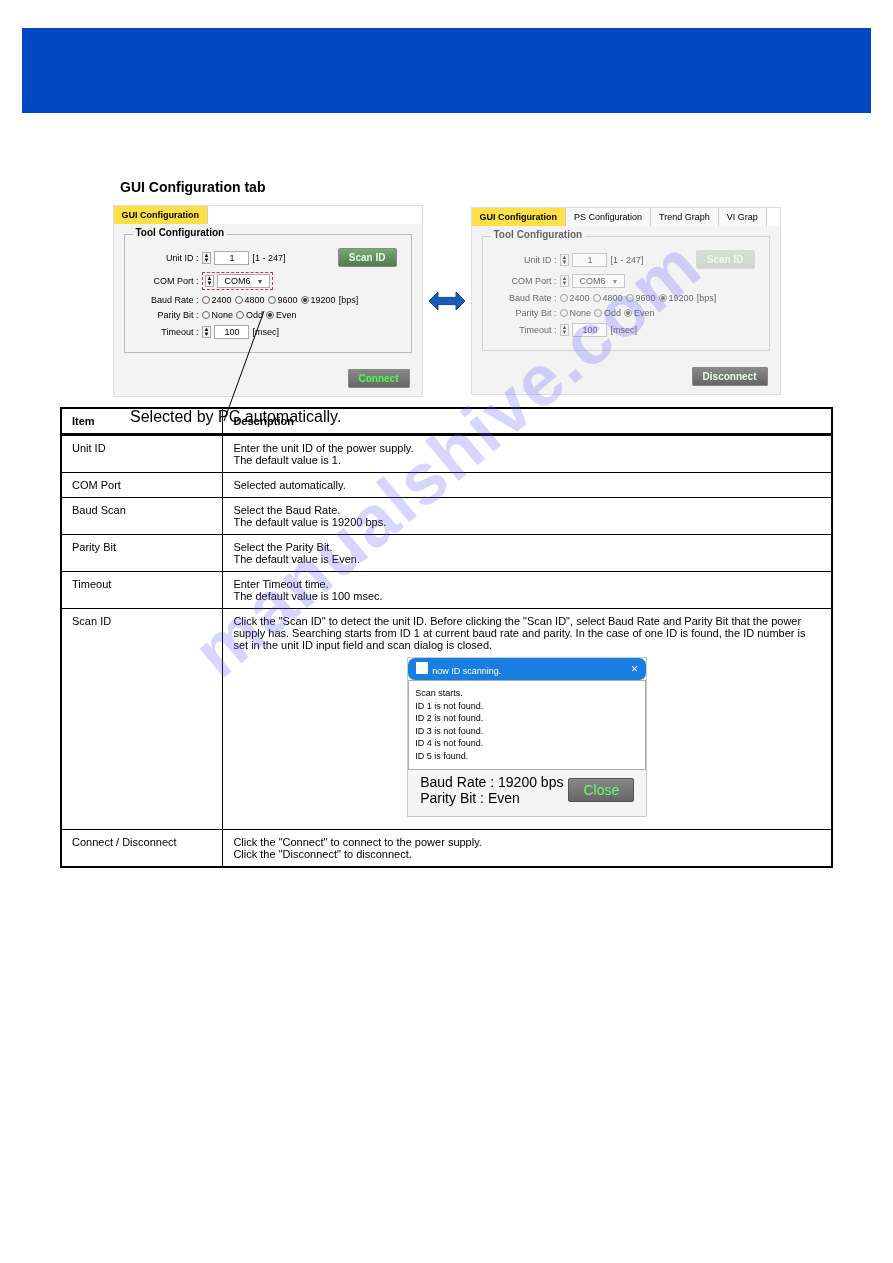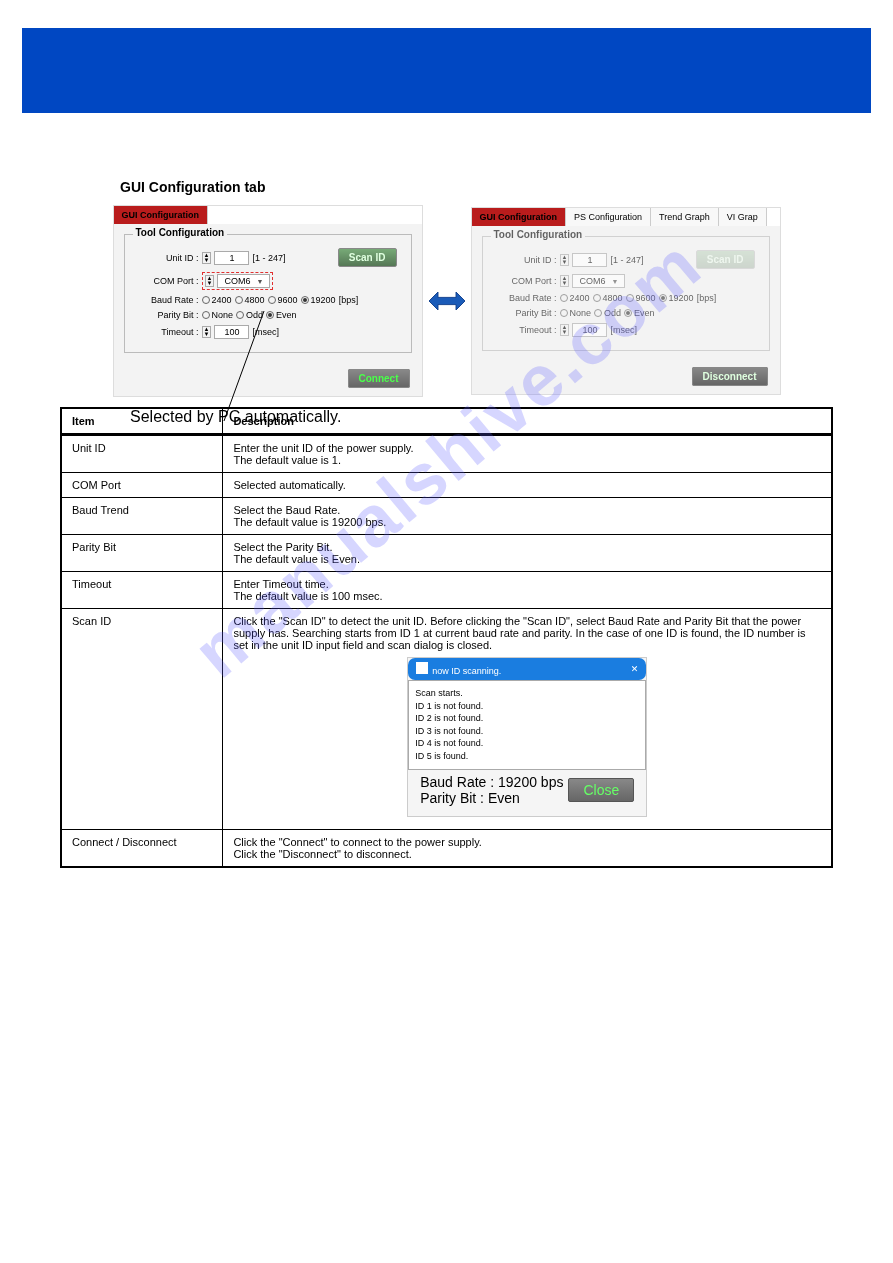--- a/index.html
+++ b/index.html
@@ -4,21 +4,21 @@
 <style>
   * { box-sizing: border-box; margin: 0; padding: 0; }
   body { font-family: Arial, sans-serif; background: #fff; width: 893px; }
   .header-bar { background: #0047c2; height: 85px; margin: 28px 22px 0 22px; }
   .content { padding: 20px 60px; }
   .section-title { font-size: 14px; font-weight: bold; margin: 46px 0 10px 60px; }
   .panels { display: flex; align-items: center; justify-content: center; gap: 4px; }
   .panel { background: #f3f3f3; border: 1px solid #ddd; width: 310px; position: relative; }
   .tabs { display: flex; background: #fff; }
   .tab { font-size: 9px; padding: 4px 8px; border-right: 1px solid #ccc; background: #f8f8f8; }
-  .tab.active { background: #b91c1c; font-weight: bold; }
+  .tab.active { background: #fde047; font-weight: bold; }
   .tab.bold { font-weight: bold; }
   .group { border: 1px solid #bbb; margin: 10px; padding: 8px 6px; position: relative; }
   .group.dim { opacity: 0.6; }
   .group-title { font-size: 10px; position: absolute; top: -8px; left: 8px; background: #f3f3f3; padding: 0 3px; font-weight: bold; }
   .row { display: flex; align-items: center; font-size: 9px; margin: 5px 8px; gap: 3px; }
   .lbl { width: 60px; text-align: right; }
   .spinner { display: inline-flex; flex-direction: column; border: 1px solid #aaa; font-size: 6px; line-height: 5px; }
   .spinner span { padding: 0 1px; }
   .fld { border: 1px solid #aaa; padding: 1px 4px; text-align: center; background: #fff; min-width: 35px; }
   .sel { border: 1px solid #aaa; padding: 1px 6px; background: #fff; min-width: 42px; display: inline-flex; align-items: center; gap: 6px; }
@@ -243,21 +243,21 @@
           <tr>
             <td>Unit ID</td>
             <td style="white-space: pre-line;">Enter the unit ID of the power supply.
 The default value is 1.</td>
           </tr>
           <tr>
             <td>COM Port</td>
             <td style="white-space: pre-line;">Selected automatically.</td>
           </tr>
           <tr>
-            <td>Baud Trend</td>
+            <td>Baud Scan</td>
             <td style="white-space: pre-line;">Select the Baud Rate.
 The default value is 19200 bps.</td>
           </tr>
           <tr>
             <td>Parity Bit</td>
             <td style="white-space: pre-line;">Select the Parity Bit.
 The default value is Even.</td>
           </tr>
           <tr>
             <td>Timeout</td>

